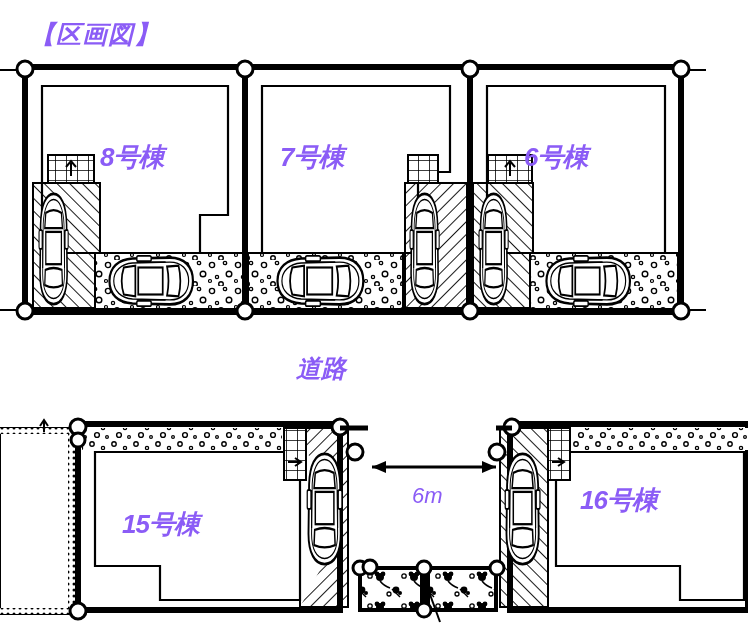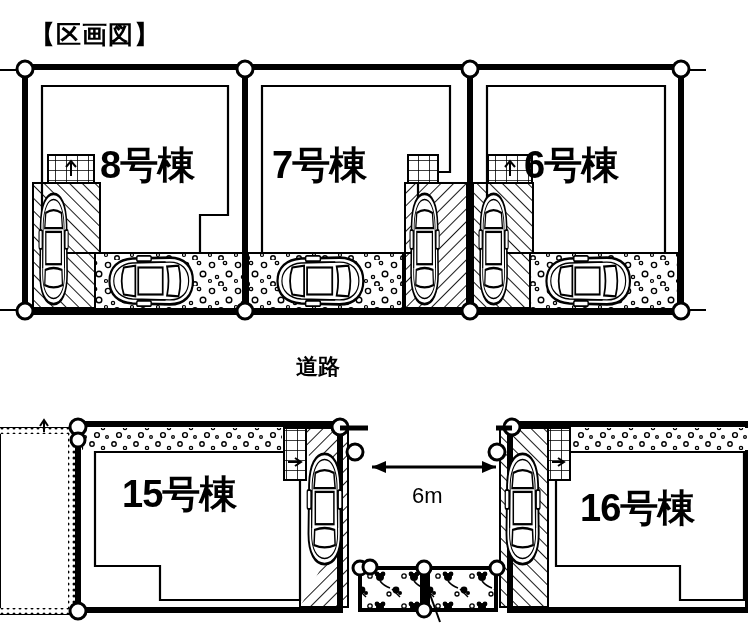--- a/index.html
+++ b/index.html
@@ -2,29 +2,29 @@
 <html><head>
 <meta charset="utf-8">
 <style>
   html,body{margin:0;padding:0;background:#ffffff;}
   body{
     width:748px;height:630px;position:relative;overflow:hidden;
     font-family:"Liberation Sans","DejaVu Sans",sans-serif;
     color:#000;
   }
   #plan{position:absolute;left:0;top:0;width:748px;height:630px;}
-  .lbl{position:absolute;white-space:nowrap;font-weight:bold;color:#000000;}
+  .lbl{position:absolute;white-space:nowrap;font-weight:bold;color:#8b5cf6;font-style:italic;}
   #title{left:30px;top:18px;font-size:25px;letter-spacing:1px;font-weight:bold;}
-  #road-label{left:296px;top:352px;font-size:22px;font-weight:bold;}
+  #road-label{left:296px;top:352px;font-size:25px;font-weight:bold;}
   #dim-6m{left:412px;top:483px;font-size:22px;font-weight:normal;}
-  .lotname{font-size:38px;font-weight:bold;letter-spacing:-1px;}
+  .lotname{font-size:26px;font-weight:bold;letter-spacing:-1px;}
   #lot8-name{left:100px;top:140px;}
-  #lot7-name{left:272px;top:140px;}
+  #lot7-name{left:280px;top:140px;}
   #lot6-name{left:524px;top:140px;}
-  #lot15-name{left:122px;top:469px;}
+  #lot15-name{left:122px;top:507px;}
   #lot16-name{left:580px;top:483px;}
 </style>
 </head>
 <body>
 
 <svg id="plan" viewBox="0 0 748 630" xmlns="http://www.w3.org/2000/svg">
   <defs>
     <pattern id="hatch" width="9" height="9" patternTransform="rotate(45)" patternUnits="userSpaceOnUse">
       <line x1="0" y1="0" x2="0" y2="9" stroke="#000" stroke-width="1.8"></line>
     </pattern>

